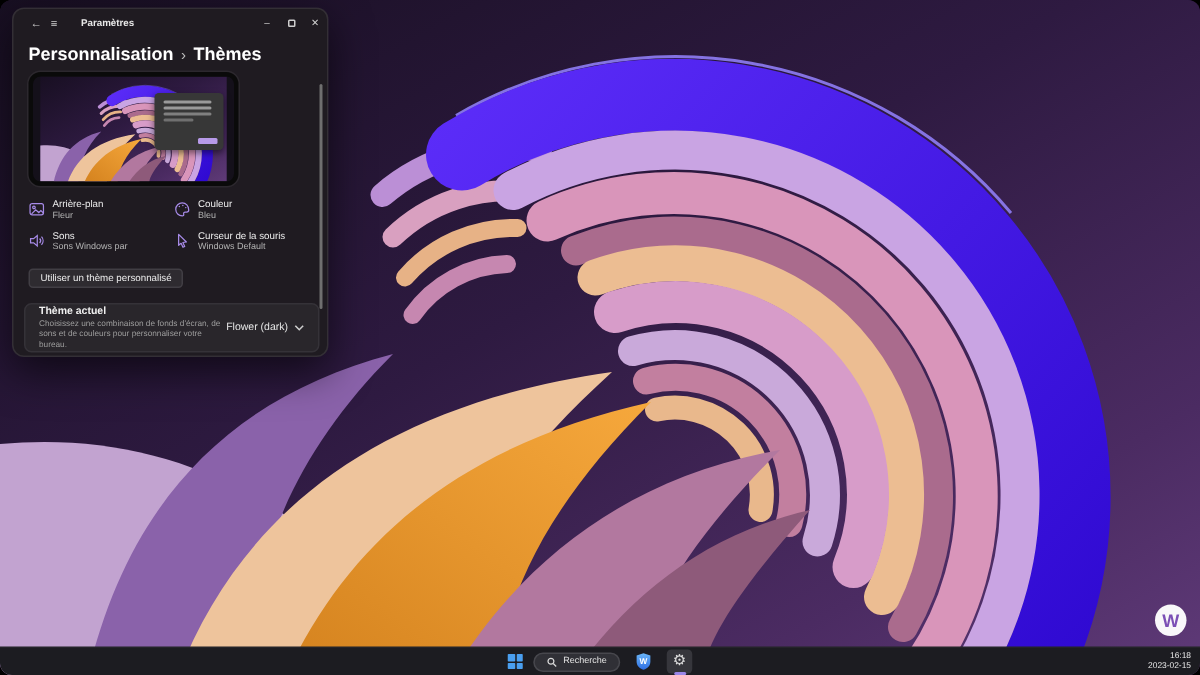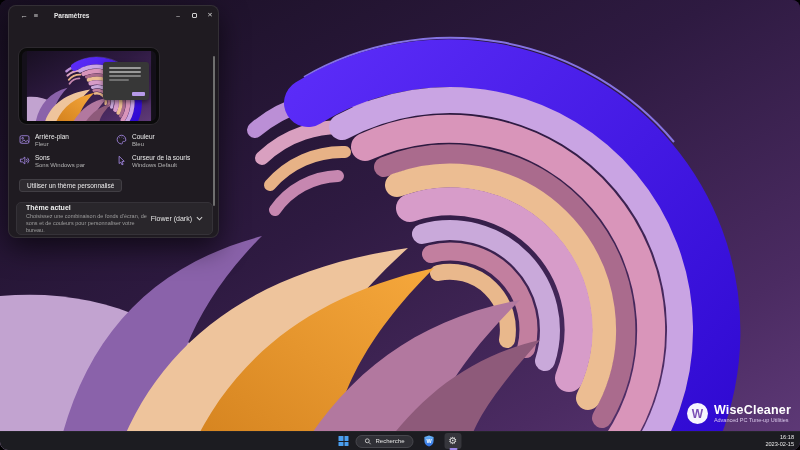--- a/index.html
+++ b/index.html
@@ -130,20 +130,25 @@
       <span class="tb-title">Paramètres</span>
       <span class="controls">
         <span class="ctrl">–</span>
         <span class="ctrl">
             <span class="maxbox"></span>
           </span>
         <span class="ctrl">✕</span>
       </span>
     </div>
 
+    <div class="breadcrumb">
+      <span class="bc-parent">Personnalisation</span>
+      <span class="bc-sep">›</span>
+      <span class="bc-current">Thèmes</span>
+    </div>
 
     <div class="preview">
       <svg class="preview-wall" viewBox="0 0 800 450">
           <use href="#bloom"></use>
         </svg>
       <div class="mini-window">
         <span class="mini-line w1"></span>
         <span class="mini-line w2"></span>
         <span class="mini-line w3"></span>
         <span class="mini-line w4"></span>
@@ -212,24 +217,20 @@
             <path d="M1,1 L4,4 L7,1"></path>
           </svg>
       </div>
     </div>
   </div>
 
   <div class="watermark">
     <div class="wm-logo">
         <span>W</span>
       </div>
-    <div class="wm-text">
-      <div class="wm-brand">WiseCleaner</div>
-      <div class="wm-tag">Advanced PC Tune-up Utilities</div>
-    </div>
   </div>
 
   <div class="taskbar">
     <div class="tb-center">
       <div class="start" title="">
           <i></i>
           <i></i>
           <i></i>
           <i></i>
         </div>

